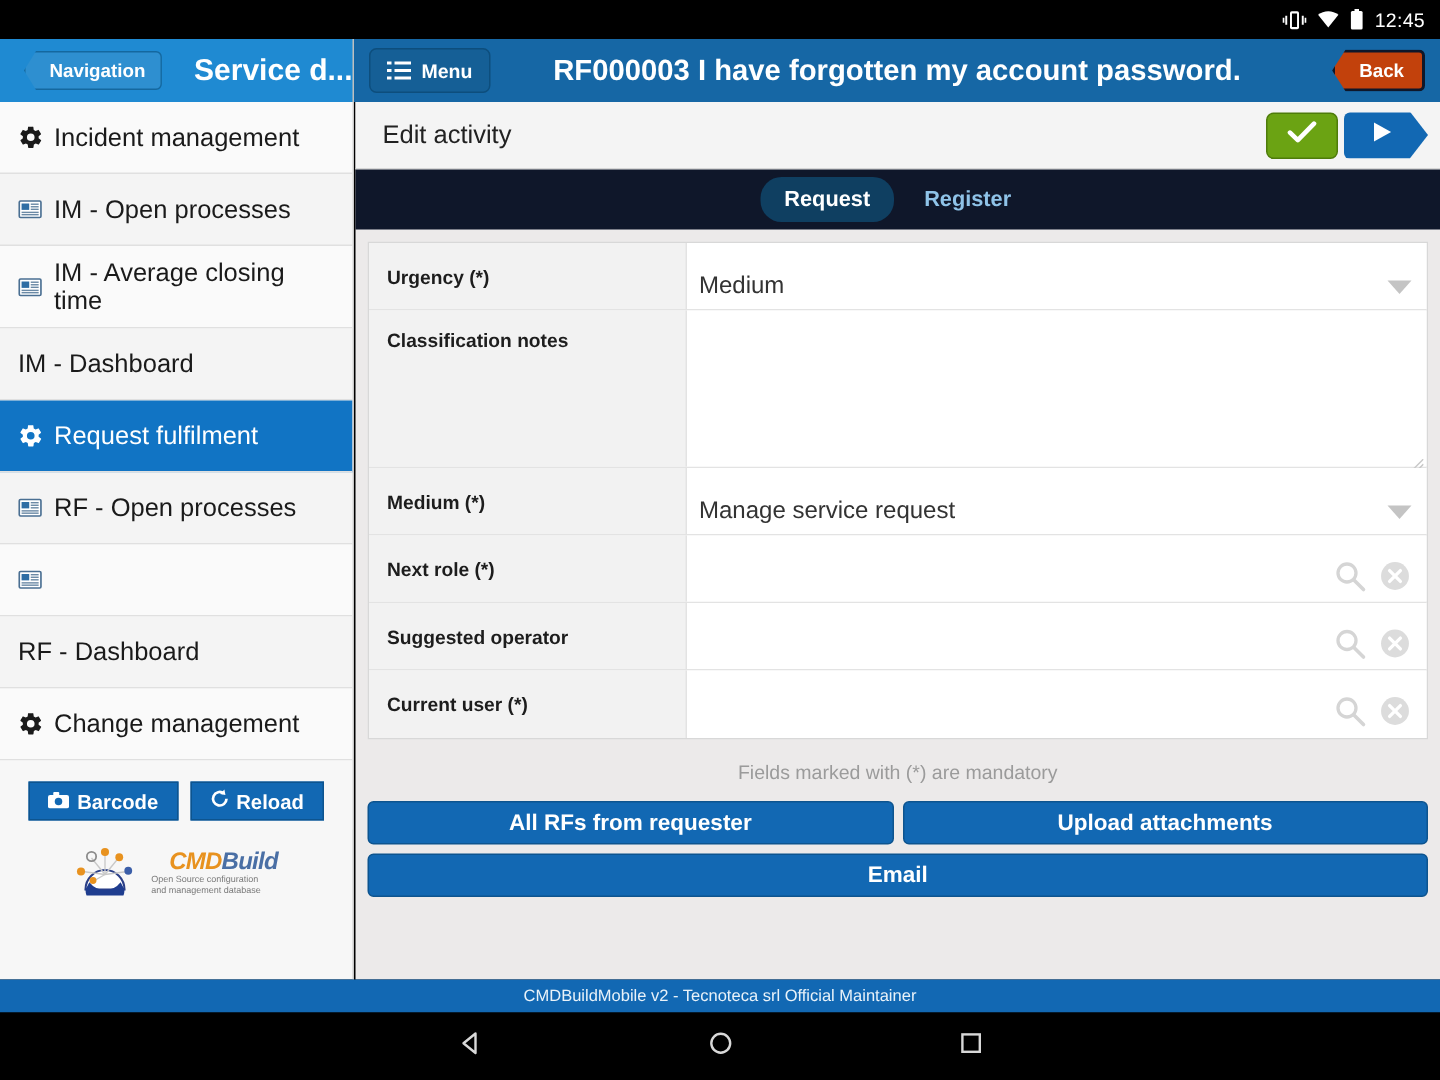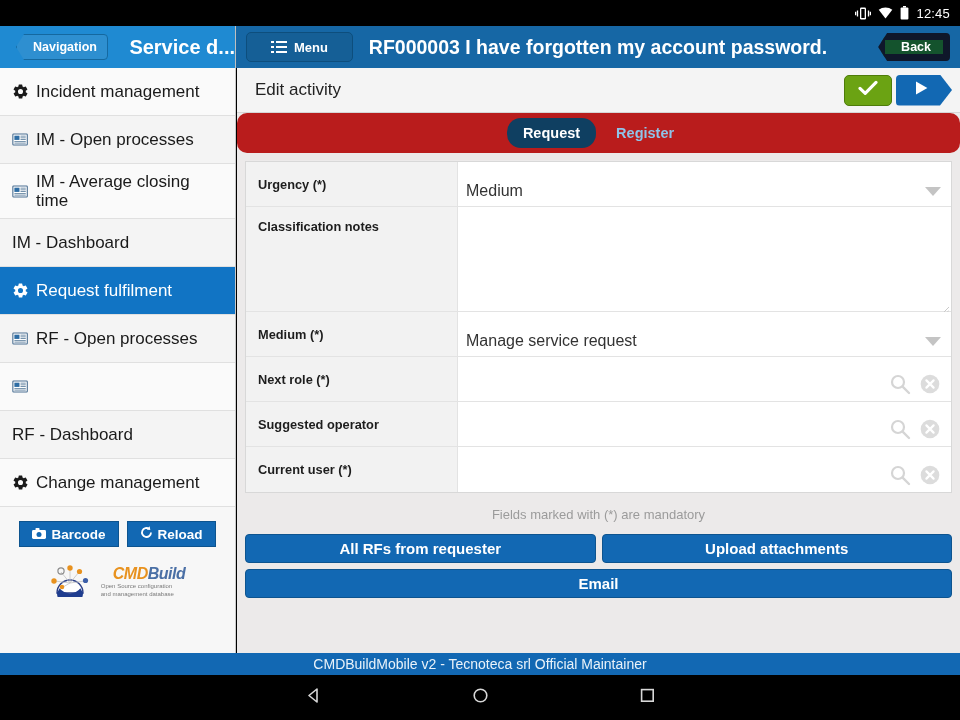--- a/index.html
+++ b/index.html
@@ -44,38 +44,38 @@
     color:#fff; font-size:20px; font-weight:bold; margin-left:4px;
     white-space:nowrap;
   }
   .appbar-right {
     flex:1; height:42px; background:#1667a5;
     display:flex; align-items:center; position:relative;
   }
   .menu-btn {
     margin-left:10px; height:30px; background:#155f96;
     border:1px solid #0d4e7d; border-radius:5px;
-    display:flex; align-items:center; gap:7px; padding:0 24px;
+    display:flex; align-items:center; gap:7px; padding:0 11px;
     color:#fff; font-size:13px; font-weight:bold;
   }
   .menu-lines { display:inline-block; width:16px; }
   .menu-lines i {
     display:block; height:2px; background:#fff; margin:3px 0 3px 5px; width:11px;
     position:relative;
   }
   .menu-lines i:before{
     content:""; position:absolute; left:-5px; top:0; width:2.5px; height:2px; background:#fff;
   }
   .rf-title {
     position:absolute; left:0; right:0; text-align:center;
     color:#fff; font-size:19.5px; font-weight:bold; pointer-events:none;
   }
   .back-btn {
-    margin-left:auto; margin-right:10px; height:28px; background:#14532d;
-    border:7px solid #0f172a; color:#fff; font-size:12.5px; font-weight:bold;
+    margin-left:auto; margin-right:10px; height:28px; background:#c2410c;
+    border:2px solid #0f172a; color:#fff; font-size:12.5px; font-weight:bold;
     display:flex; align-items:center; padding:0 12px 0 16px;
     clip-path: polygon(9px 0, 100% 0, 100% 100%, 9px 100%, 0 50%);
     border-radius:4px; z-index:2;
   }
 
   
   .sidebar {
     position:absolute; top:68px; left:0; width:236px; height:585px;
     background:#f7f7f7; border-right:1px solid #c9c9c9;
     overflow:hidden;
@@ -125,22 +125,22 @@
     width:48px; height:31px; background:#6ba313; border:1px solid #4e7c0a;
     border-radius:5px; display:flex; align-items:center; justify-content:center;
   }
   .go-btn {
     width:56px; height:31px; background:#1268b3;
     display:flex; align-items:center; justify-content:center;
     clip-path: polygon(0 0, 44px 0, 100% 50%, 44px 100%, 0 100%);
     border-radius:4px 0 0 4px;
   }
   .tabbar {
-    height:40px; background:#b91c1c; display:flex; align-items:center;
-    justify-content:center; gap:4px;border-radius:10px;
+    height:40px; background:#0f172a; display:flex; align-items:center;
+    justify-content:center; gap:4px;
   }
   .tab {
     font-size:14.5px; font-weight:bold; padding:7px 16px; border-radius:14px;
     color:#8fc3e8;
   }
   .tab.active { background:#0f3f61; color:#fff; }
 
   
   .form-card {
     margin:8px 8px 0 8px; background:#fff; border:1px solid #d8d8d8;
@@ -175,21 +175,21 @@
   .brow { display:flex; gap:6px; margin-bottom:6px; }
   .bigbtn {
     flex:1; background:#1268b3; color:#fff; border:1px solid #0d548f;
     border-radius:4px; height:29px; display:flex; align-items:center;
     justify-content:center; font-size:15px; font-weight:bold;
   }
 
   
   .footer {
     position:absolute; top:653px; left:0; width:960px; height:22px;
-    background:#1268b3; color:#e9f2f9; font-size:14px;
+    background:#1268b3; color:#e9f2f9; font-size:11px;
     display:flex; align-items:center; justify-content:center;
   }
   
   .navbar {
     position:absolute; top:675px; left:0; width:960px; height:45px;
     background:#000; display:flex; align-items:center; justify-content:space-around;
     padding:0 230px;
   }
 </style>
 </head>

